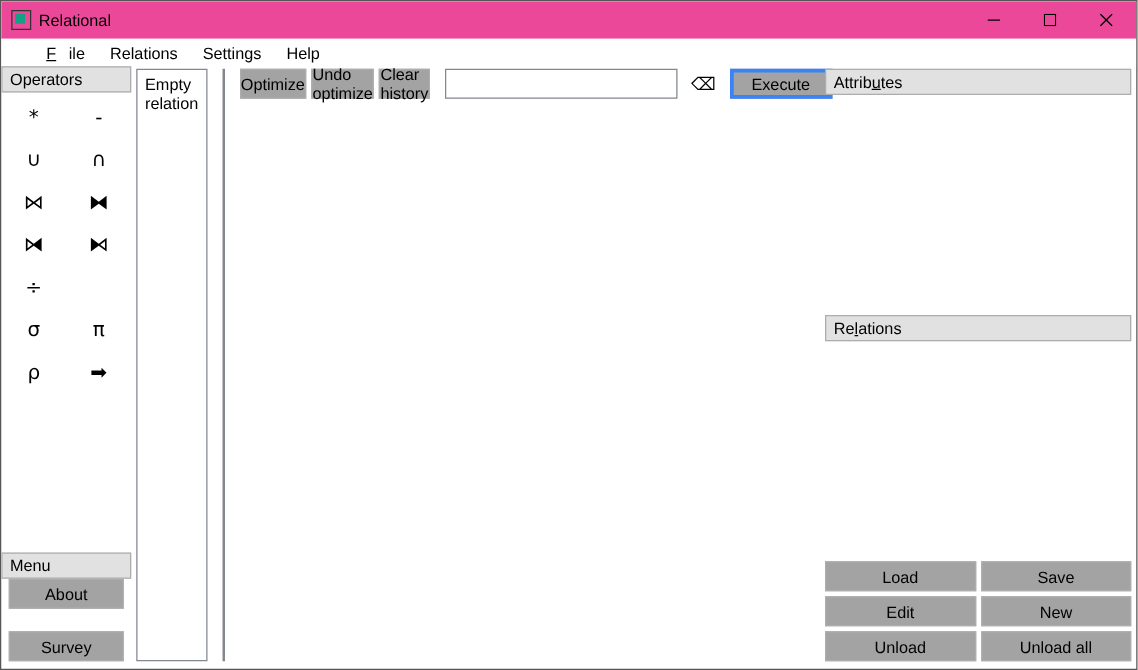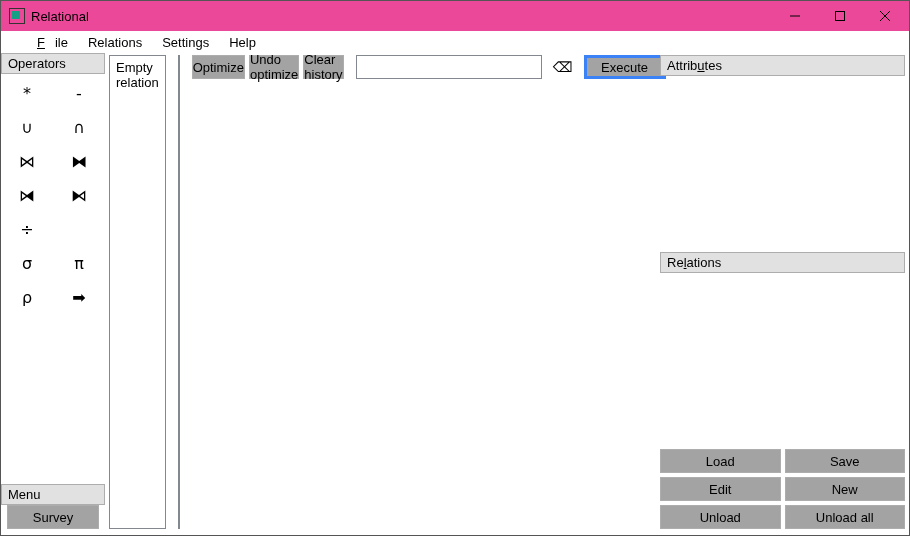--- a/index.html
+++ b/index.html
@@ -81,20 +81,21 @@
       <div class="op">⧑</div>
       <div class="op">÷</div>
       <div class="op"></div>
       <div class="op">σ</div>
       <div class="op">π</div>
       <div class="op">ρ</div>
       <div class="op">➡</div>
     </div>
     <div class="sechdr">Menu</div>
     <div class="lbtns">
+      <div class="btn">About</div>
       <div class="btn">Survey</div>
     </div>
   </div>
 
   <div class="center">
     <div class="panel result">
       <span>Empty relation</span>
     </div>
     <div class="panel history"></div>
     <div class="actionrow">

